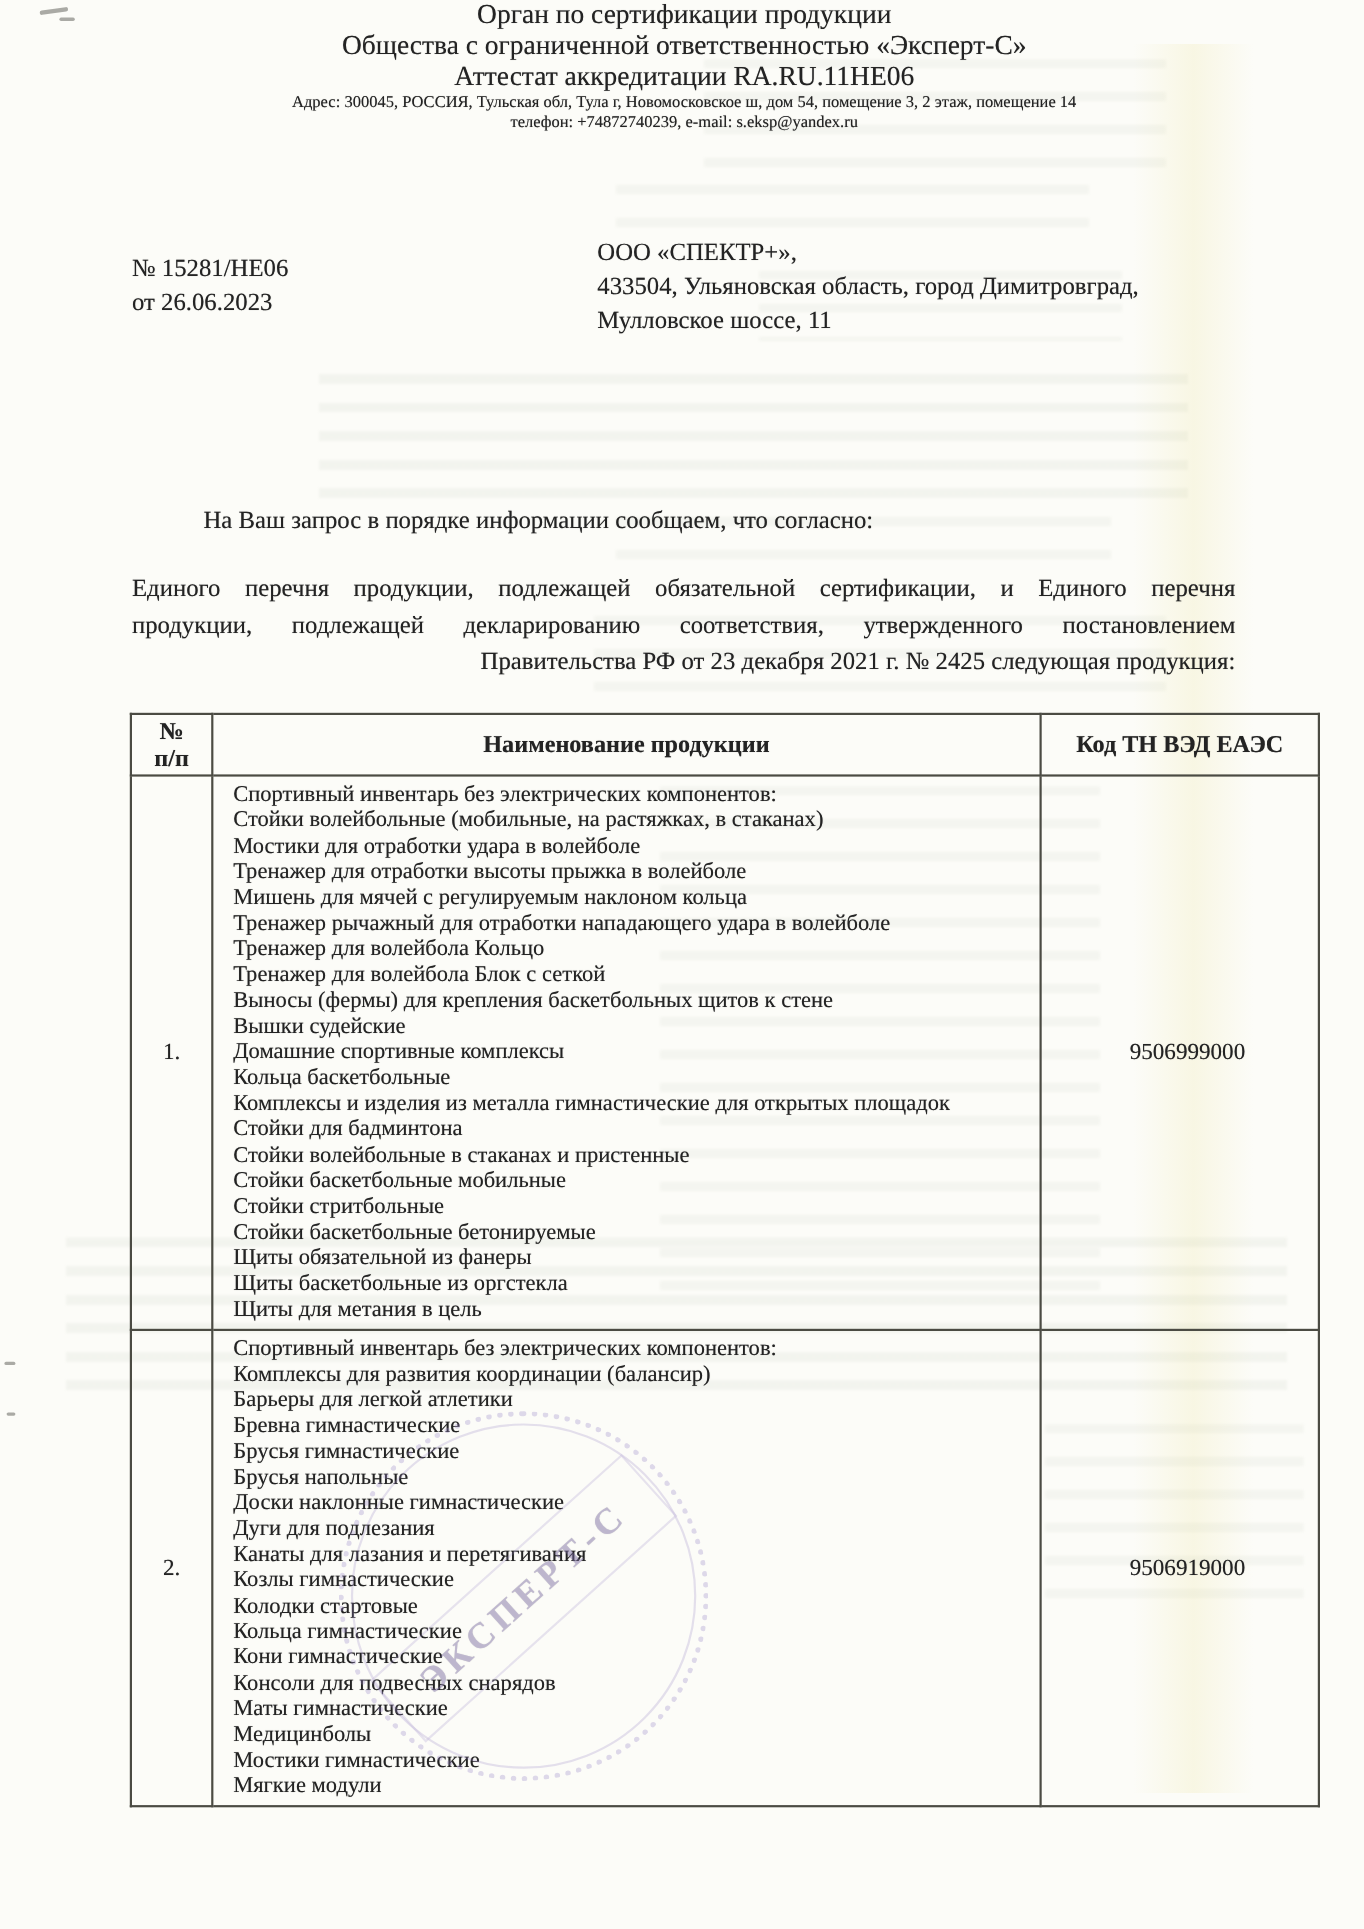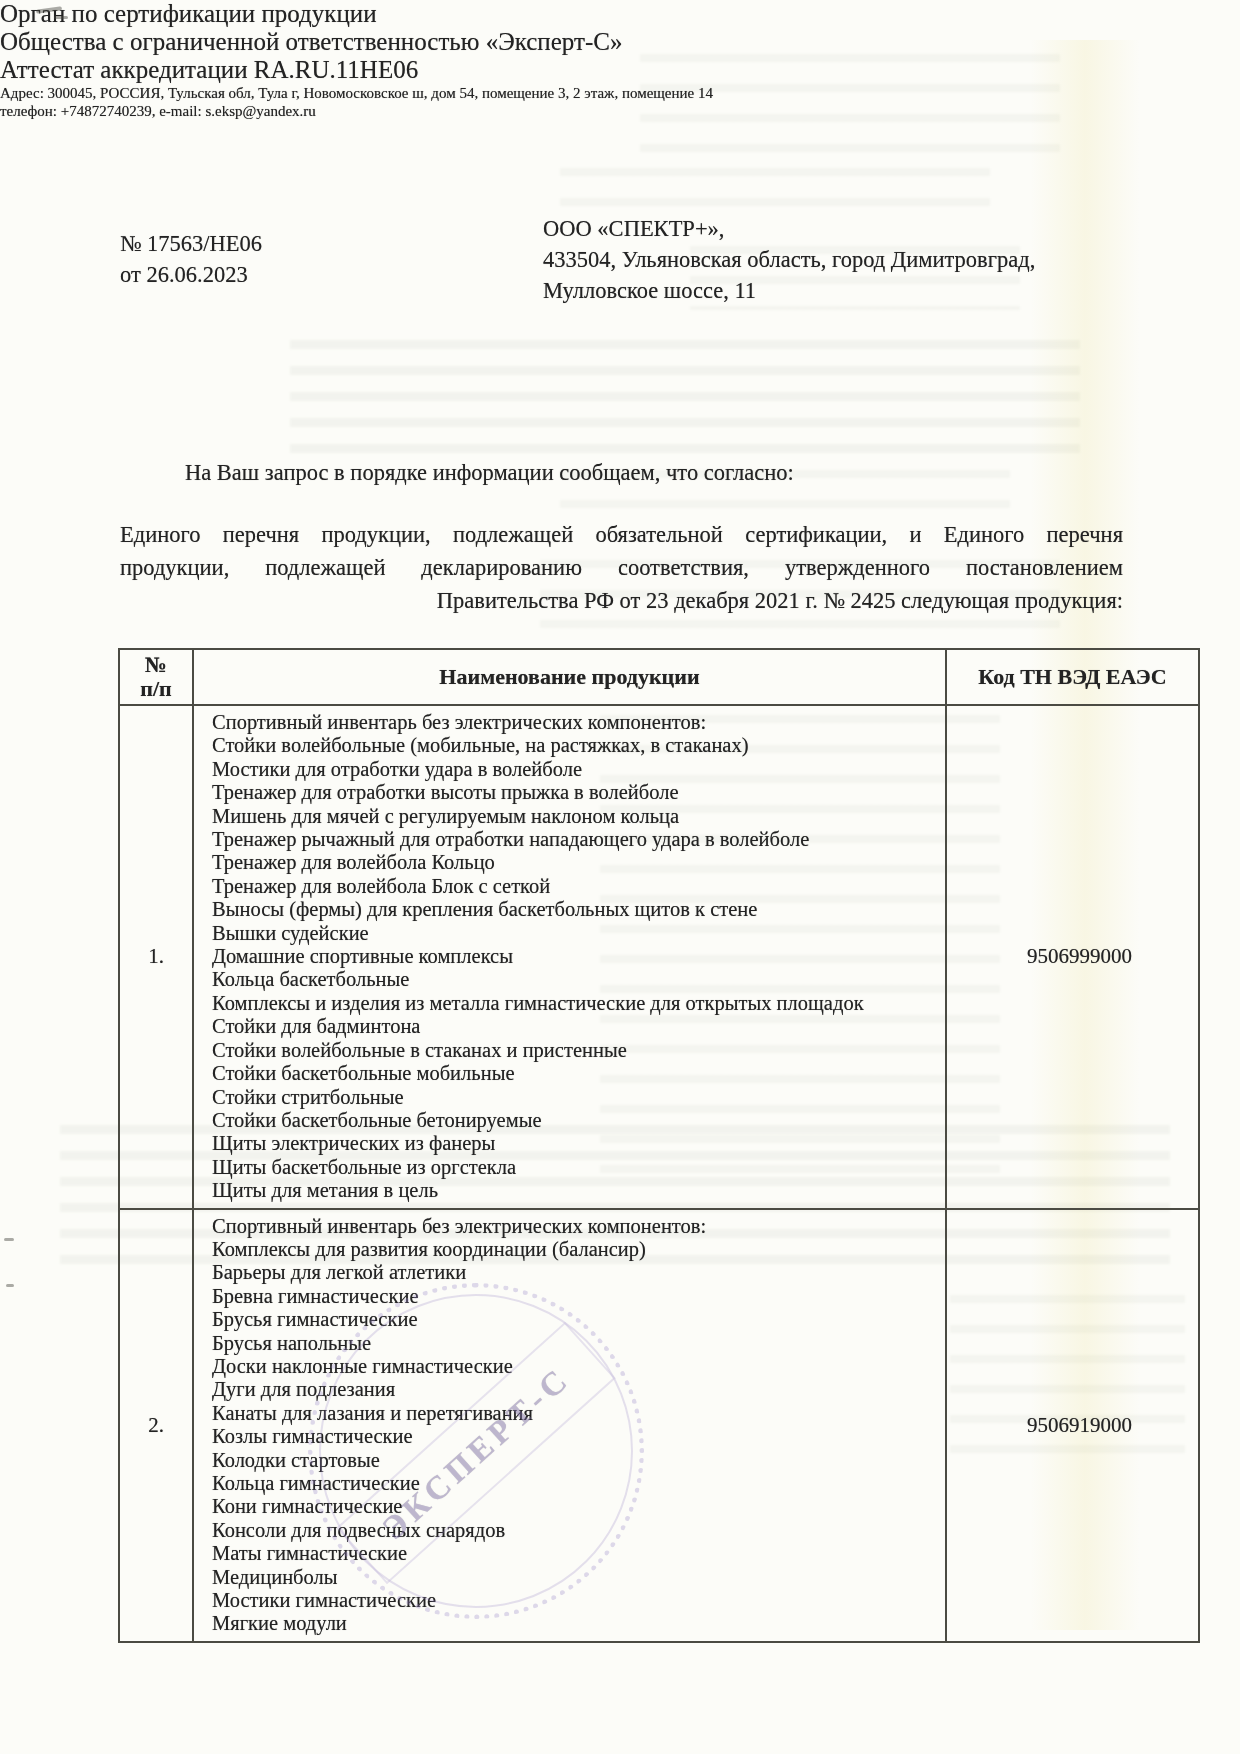--- a/index.html
+++ b/index.html
@@ -6,21 +6,21 @@
   body{
     width:1240px;height:1754px;position:relative;overflow:hidden;
     background:#fcfcf8;
     font-family:"Liberation Serif","DejaVu Serif",serif;
     color:#232323;
   }
   .soft{ text-shadow:0 0 .7px rgba(40,40,40,.55); }
 
   
   .letterhead{
-    position:absolute; left:0; top:40; width:1190px; 
+    position:absolute; left:0; top:40; width:1190px; text-align:center;padding-left:27px;
   }
   .lh-big{ font-size:25px; line-height:28px; }
   .lh-small{ font-size:15px; line-height:18px; }
 
   
   .ref-block{ position:absolute; left:120px; top:228px; font-size:22.5px; line-height:31px; }
   .recipient-block{ position:absolute; left:543px; top:213px; font-size:22.5px; line-height:31px; max-width:560px; }
 
   
   .intro{ position:absolute; left:185px; top:460px; font-size:22.5px; }
@@ -117,21 +117,21 @@
 
 <div class="letterhead">
   <div class="lh-big soft">Орган по сертификации продукции</div>
   <div class="lh-big soft">Общества с ограниченной ответственностью «Эксперт-С»</div>
   <div class="lh-big soft">Аттестат аккредитации RA.RU.11НЕ06</div>
   <div class="lh-small soft">Адрес: 300045, РОССИЯ, Тульская обл, Тула г, Новомосковское ш, дом 54, помещение 3, 2 этаж, помещение 14</div>
   <div class="lh-small soft">телефон: +74872740239, e-mail: s.eksp@yandex.ru</div>
 </div>
 
 <div class="ref-block">
-  <div class="soft">№ 17563/НЕ06</div>
+  <div class="soft">№ 15281/НЕ06</div>
   <div class="soft">от 26.06.2023</div>
 </div>
 
 <div class="recipient-block">
   <div class="soft">ООО «СПЕКТР+»,</div>
   <div class="soft">433504, Ульяновская область, город Димитровград,</div>
   <div class="soft">Мулловское шоссе, 11</div>
 </div>
 
 <div class="intro soft">На Ваш запрос в порядке информации сообщаем, что согласно:</div>
@@ -171,21 +171,21 @@
           <div class="prod-line soft">Выносы (фермы) для крепления баскетбольных щитов к стене</div>
           <div class="prod-line soft">Вышки судейские</div>
           <div class="prod-line soft">Домашние спортивные комплексы</div>
           <div class="prod-line soft">Кольца баскетбольные</div>
           <div class="prod-line soft">Комплексы и изделия из металла гимнастические для открытых площадок</div>
           <div class="prod-line soft">Стойки для бадминтона</div>
           <div class="prod-line soft">Стойки волейбольные в стаканах и пристенные</div>
           <div class="prod-line soft">Стойки баскетбольные мобильные</div>
           <div class="prod-line soft">Стойки стритбольные</div>
           <div class="prod-line soft">Стойки баскетбольные бетонируемые</div>
-          <div class="prod-line soft">Щиты электрических из фанеры</div>
+          <div class="prod-line soft">Щиты обязательной из фанеры</div>
           <div class="prod-line soft">Щиты баскетбольные из оргстекла</div>
           <div class="prod-line soft">Щиты для метания в цель</div>
         </td>
         <td class="cell-code soft">9506999000</td>
       </tr>
       <tr>
         <td class="cell-num soft">2.</td>
         <td class="cell-name">
           <div class="prod-line soft">Спортивный инвентарь без электрических компонентов:</div>
           <div class="prod-line soft">Комплексы для развития координации (балансир)</div>

